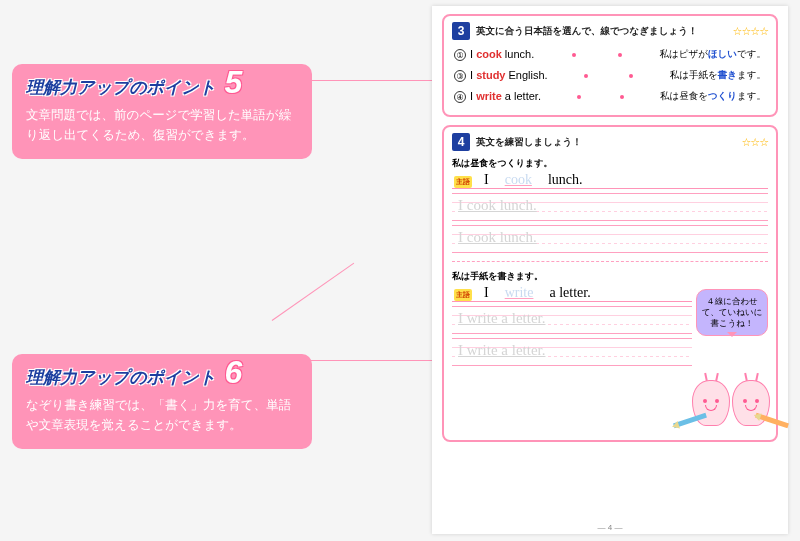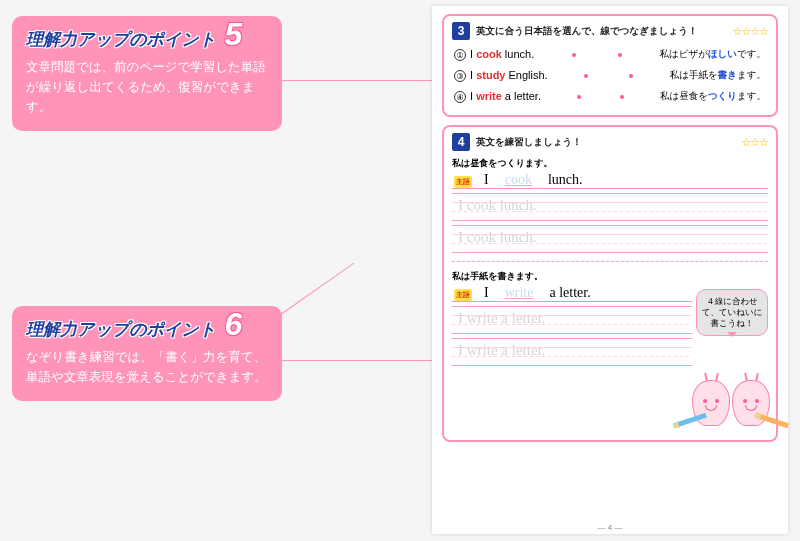--- a/index.html
+++ b/index.html
@@ -7,25 +7,26 @@
     width: 800px;
     height: 541px;
     background: #f5f5f5;
     font-family: "Hiragino Kaku Gothic Pro", "Meiryo", sans-serif;
     position: relative;
     overflow: hidden;
   }
   
   .callout {
     position: absolute;
-    width: 270px;
+    width: 300px;
     border-radius: 10px;
     padding: 12px 14px 14px;
     background: #ff94b8;
     color: #fff;
+    margin-top: 48px;
   }
   .callout-1 { top: 16px; left: 12px; }
   .callout-2 { top: 306px; left: 12px; }
   .callout-title {
     font-size: 17px;
     font-weight: bold;
     color: #1e3fa0;
     text-shadow: 1px 1px 0 #fff, -1px -1px 0 #fff, 1px -1px 0 #fff, -1px 1px 0 #fff;
     font-style: italic;
     display: inline-block;
@@ -123,29 +124,30 @@
       linear-gradient(#ffa0c0 0 0) 0 0/100% 1px no-repeat,
       linear-gradient(#ffd0e0 0 0) 0 9px/100% 1px no-repeat,
       repeating-linear-gradient(90deg,#ffd0e0 0 3px,transparent 3px 6px) 0 18px/100% 1px no-repeat,
       linear-gradient(#ffa0c0 0 0) 0 27px/100% 1px no-repeat;
     font-family: "Comic Sans MS", cursive;
     font-size: 15px;
     color: #d5d5d5;
     padding-left: 6px;
     line-height: 24px;
     margin-bottom: 4px;
+    text-decoration: underline;
   }
   .divider { border-top: 1px dashed #ffa0c0; margin: 8px 0; }
   
   .bubble {
     position: absolute;
     right: 8px;
     bottom: 104px;
     width: 72px;
-    background: #e5e5e5;
+    background: #c4b5fd;
     border: 1.5px solid #ff94b8;
     border-radius: 10px;
     font-size: 8.5px;
     text-align: center;
     padding: 6px 4px;
     line-height: 1.3;
   }
   .bubble::after {
     content: "";
     position: absolute;

